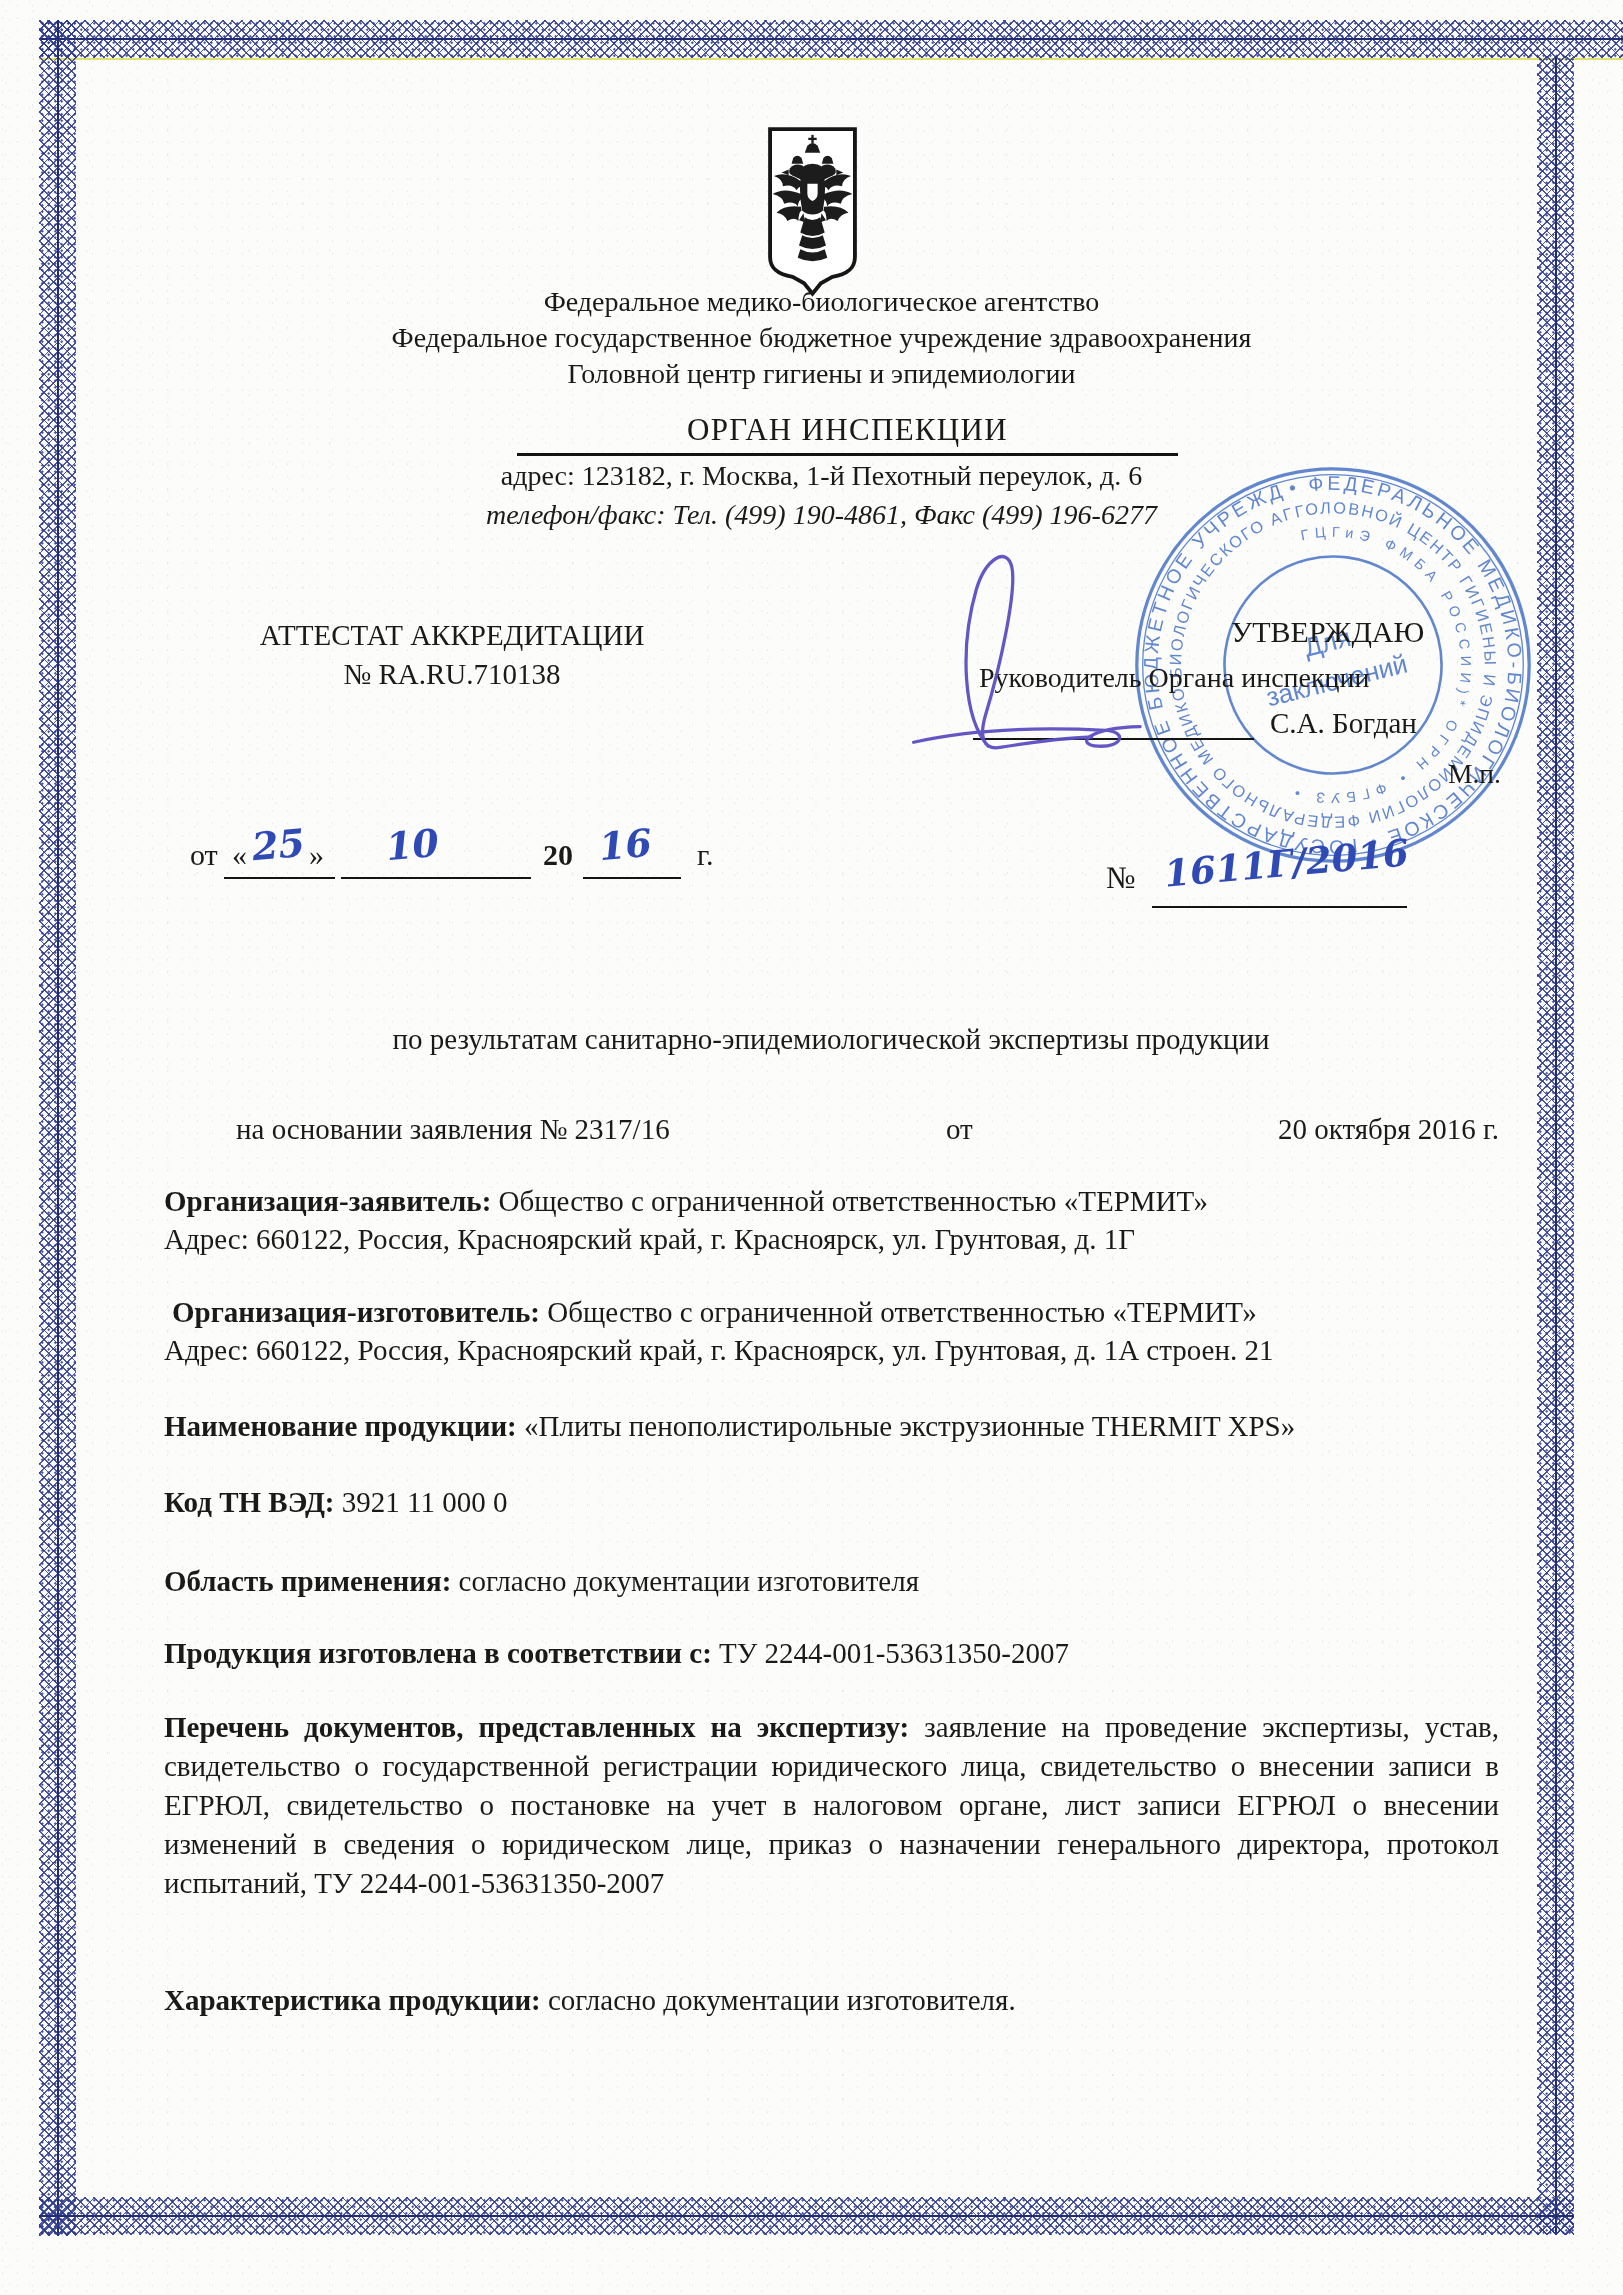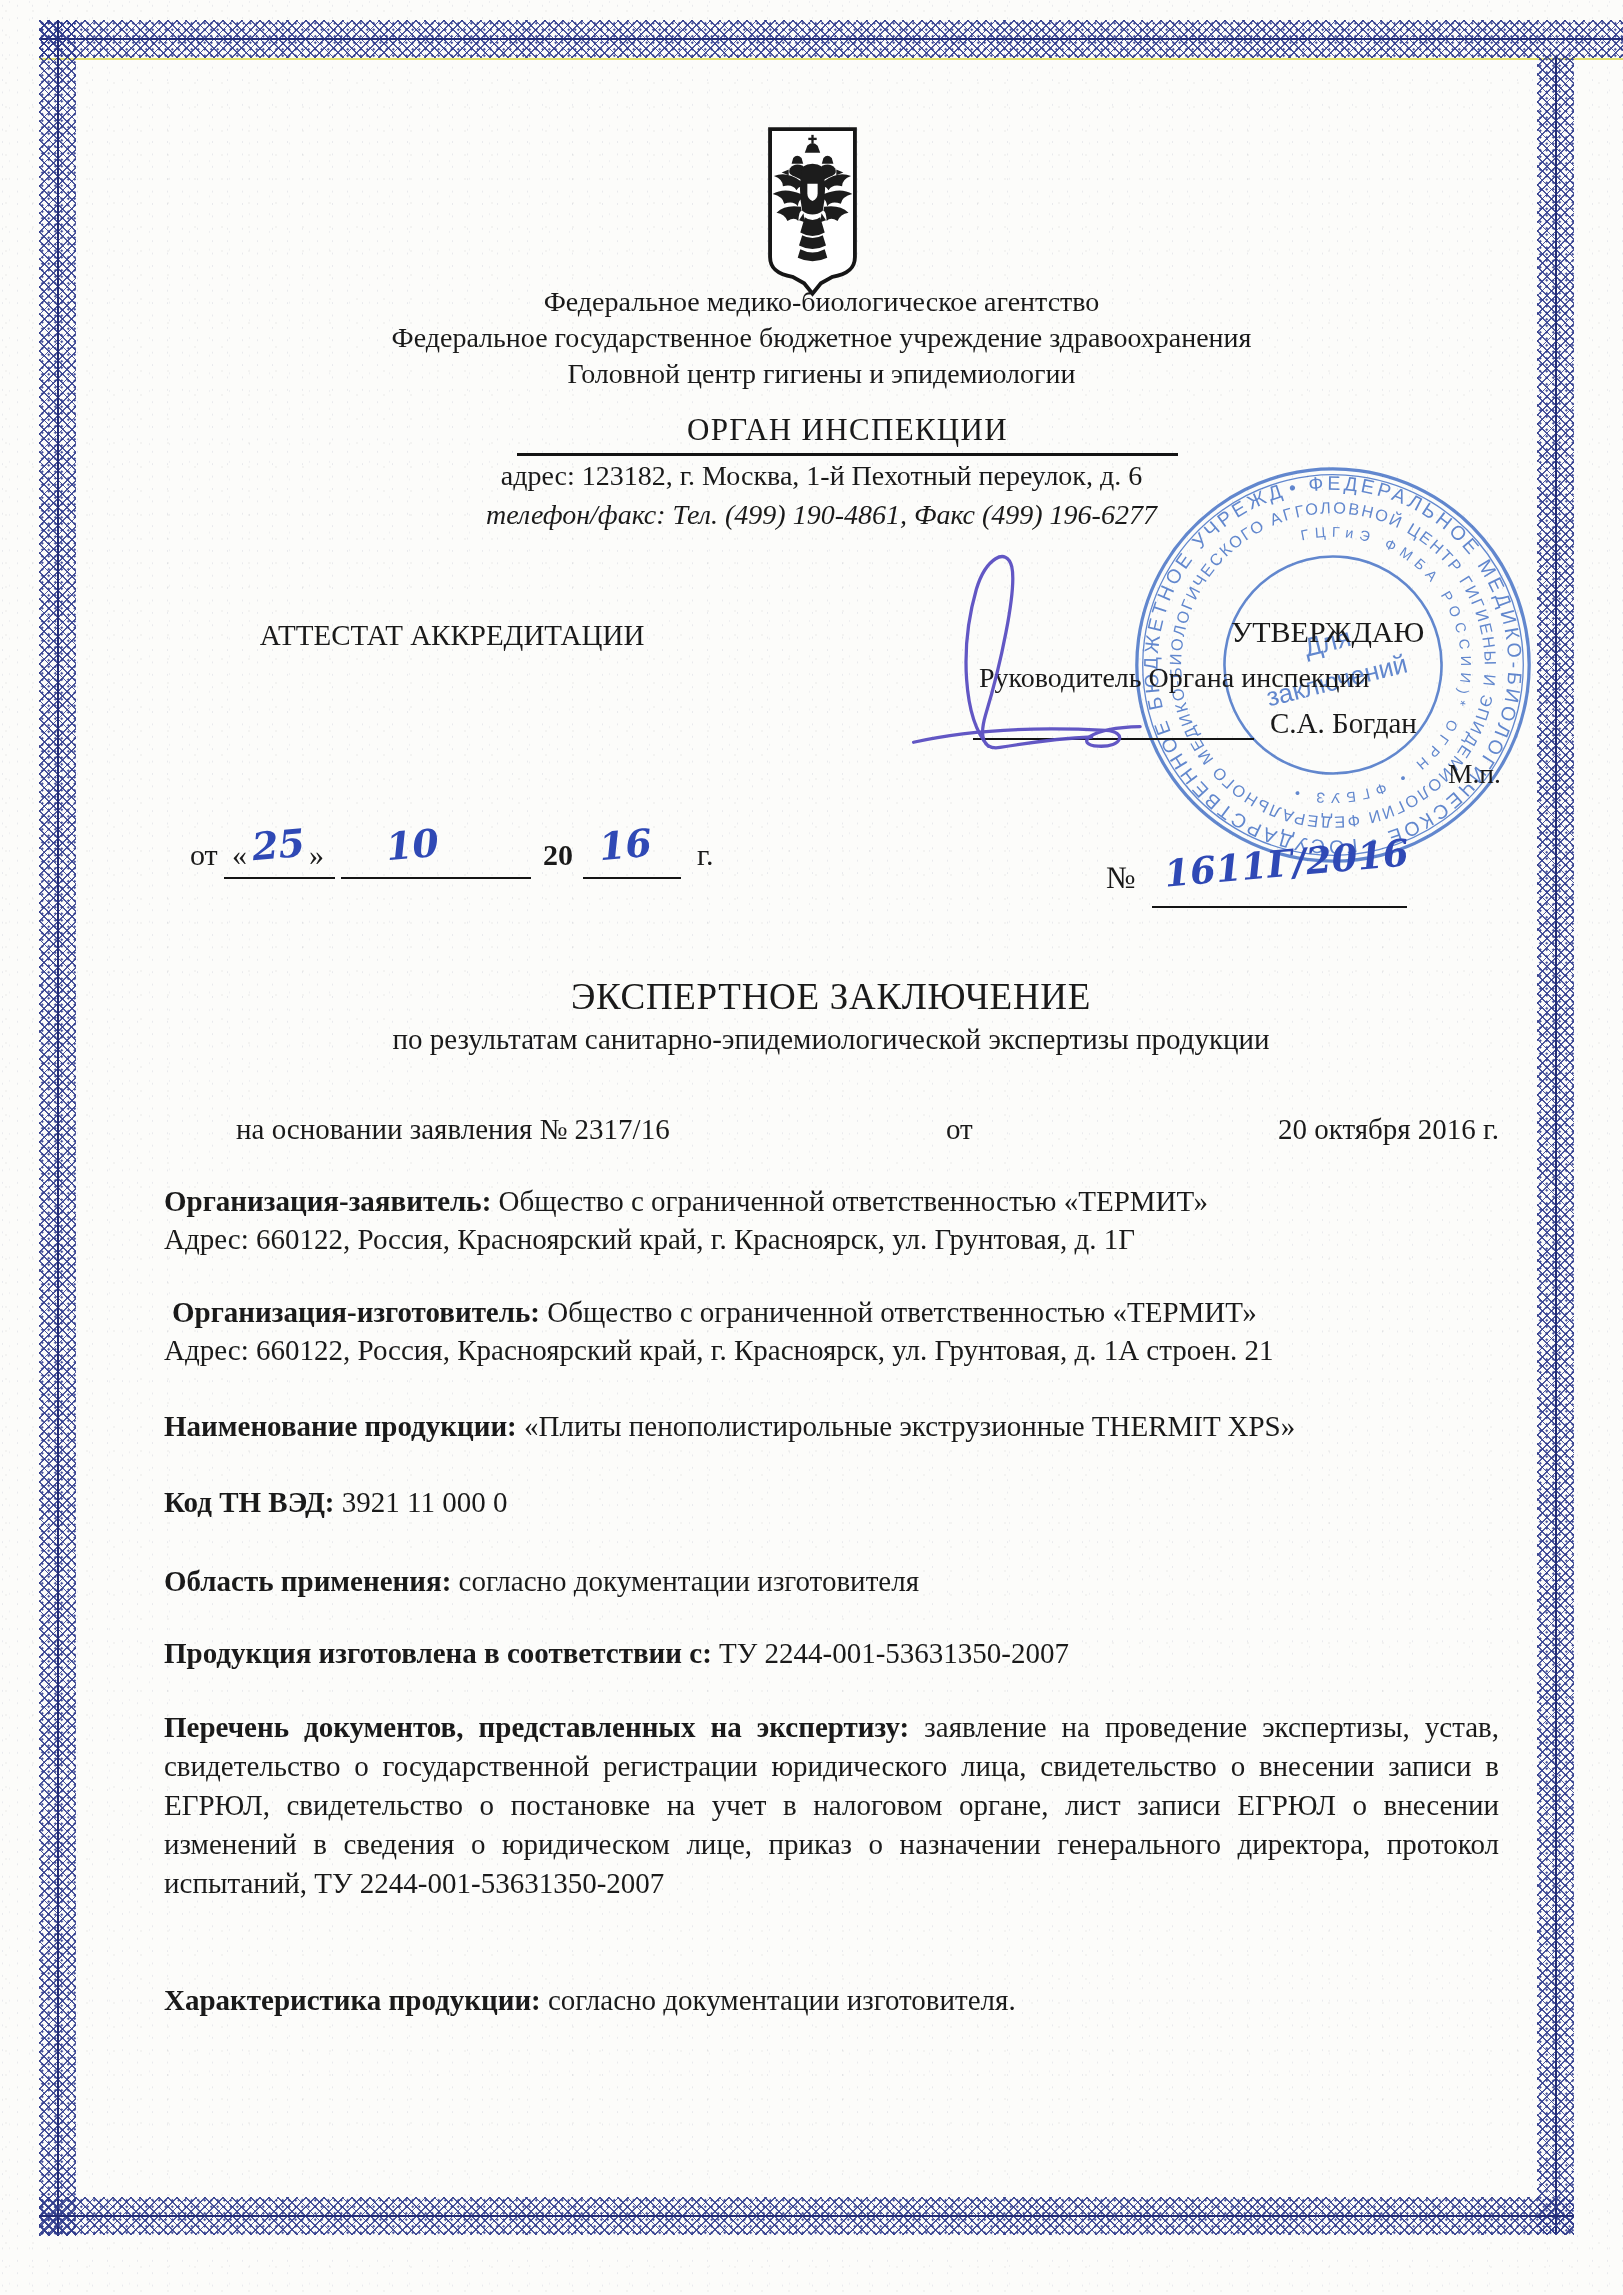--- a/index.html
+++ b/index.html
@@ -102,20 +102,21 @@
         <text font-size="30" letter-spacing="5"><textPath href="#ring1">• ФЕДЕРАЛЬНОЕ МЕДИКО-БИОЛОГИЧЕСКОЕ • ГОСУДАРСТВЕННОЕ БЮДЖЕТНОЕ УЧРЕЖДЕНИЕ ЗДРАВООХРАНЕНИЯ</textPath></text>
         <text font-size="25" letter-spacing="3"><textPath href="#ring2">ГОЛОВНОЙ ЦЕНТР ГИГИЕНЫ И ЭПИДЕМИОЛОГИИ ФЕДЕРАЛЬНОГО МЕДИКО-БИОЛОГИЧЕСКОГО АГЕНТСТВА</textPath></text>
         <text font-size="22" letter-spacing="9"><textPath href="#ring3">ГЦГиЭ ФМБА РОССИИ)* ОГРН • ФГБУЗ •</textPath></text>
         <text x="312" y="290" text-anchor="middle" font-size="40">Для</text>
         <text x="312" y="350" text-anchor="middle" font-size="40">заключений</text>
       </g>
     </g>
   </svg>
 
   <div class="abs c" style="left:164px; top:619px; width:576px; font-size:29px;">АТТЕСТАТ АККРЕДИТАЦИИ</div>
+  <div class="abs c" style="left:164px; top:658px; width:576px; font-size:29px;">№ RA.RU.710138</div>
 
   <div class="abs" style="left:1231px; top:615px; font-size:30px;">УТВЕРЖДАЮ</div>
   <div class="abs" style="left:979px; top:662px; font-size:28px;">Руководитель Органа инспекции</div>
   <div class="hline" style="left:973px; top:738px; width:281px;"></div>
   <div class="abs" style="left:1270px; top:707px; font-size:29px;">С.А. Богдан</div>
   <div class="abs" style="left:1448px; top:758px; font-size:27.5px;">М.п.</div>
 
   <svg class="abs" style="left:890px; top:530px;" width="275" height="249" viewBox="0 0 420 380">
     <g fill="none" stroke="#5a4fc2" stroke-width="5" stroke-linecap="round" opacity=".95">
       <path d="M150,330 C112,288 106,180 132,90 C146,44 178,24 186,56 C194,92 168,210 146,282 C136,316 142,336 168,332 C210,325 256,318 308,316"></path>
@@ -136,21 +137,20 @@
     <span class="hline" style="left:393px; top:47px; width:98px;"></span>
     <span class="abs" style="left:507px; top:7.9px;">г.</span>
   </div>
 
   <div class="abs" style="left:1106px; top:851px; width:327px; height:72px; font-size:31px;">
     <span class="abs" style="left:0; top:9.2px;">№</span>
     <span class="abs hand" style="left:58px; top:-10.5px; font-size:37px;">1611Г/2016</span>
     <span class="hline" style="left:46px; top:55px; width:255px;"></span>
   </div>
 
-  <div class="abs c b" style="left:144px; right:105px; top:975px; font-size:37px; letter-spacing:0.7px;">ЭКСПЕРТНОЕ ЗАКЛЮЧЕНИЕ</div>
   <div class="abs c b" style="left:144px; right:105px; top:1023px; font-size:29px;">по результатам санитарно-эпидемиологической экспертизы продукции</div>
 
   <div class="abs" style="left:236px; top:1113px; font-size:29px;">на основании заявления № 2317/16</div>
   <div class="abs" style="left:946px; top:1113px; font-size:29px;">от</div>
   <div class="abs" style="right:124px; top:1113px; font-size:29px;">20 октября 2016 г.</div>
 
   <div class="abs body-text" style="left:164px; top:1182px; width:1335px;">
     <b>Организация-заявитель:</b><span> Общество с ограниченной ответственностью «ТЕРМИТ»</span>
   </div>
   <div class="abs body-text" style="left:164px; top:1220px; width:1335px;">Адрес: 660122, Россия, Красноярский край, г. Красноярск, ул. Грунтовая, д. 1Г</div>

